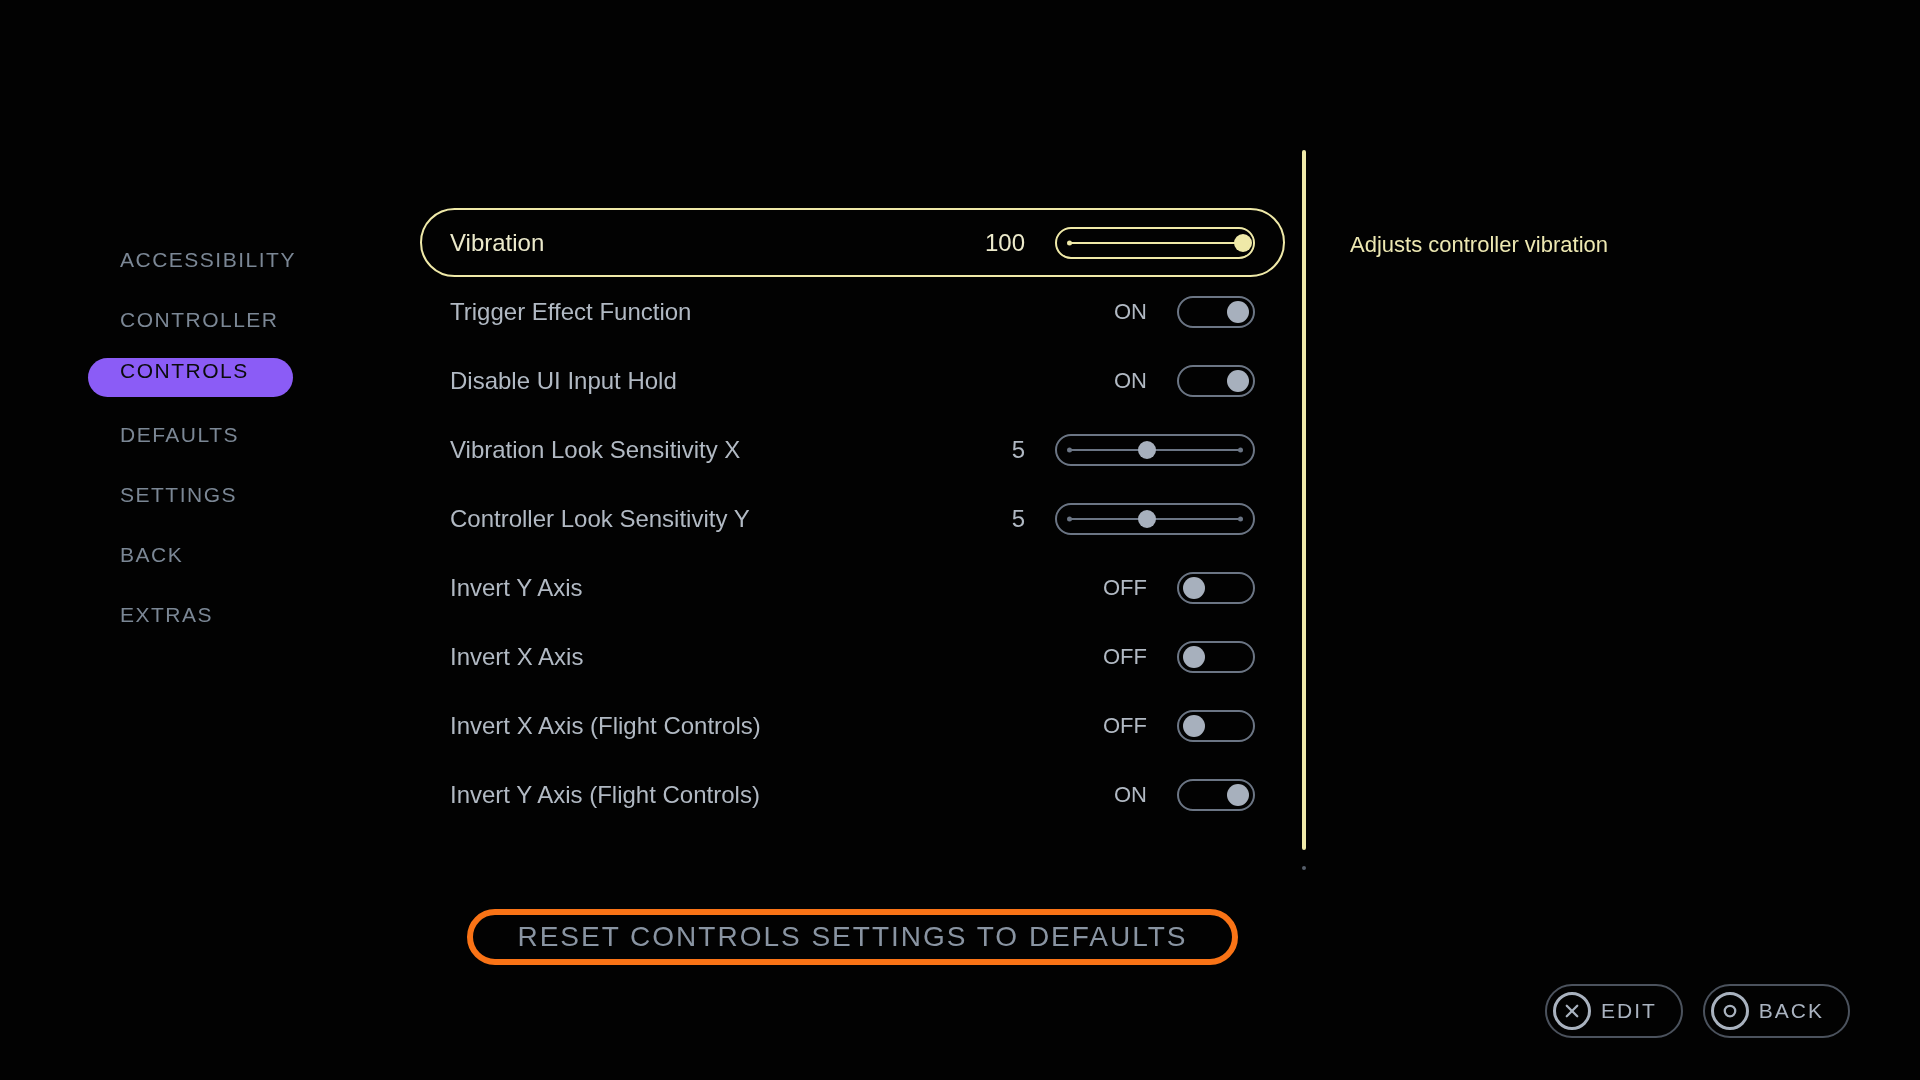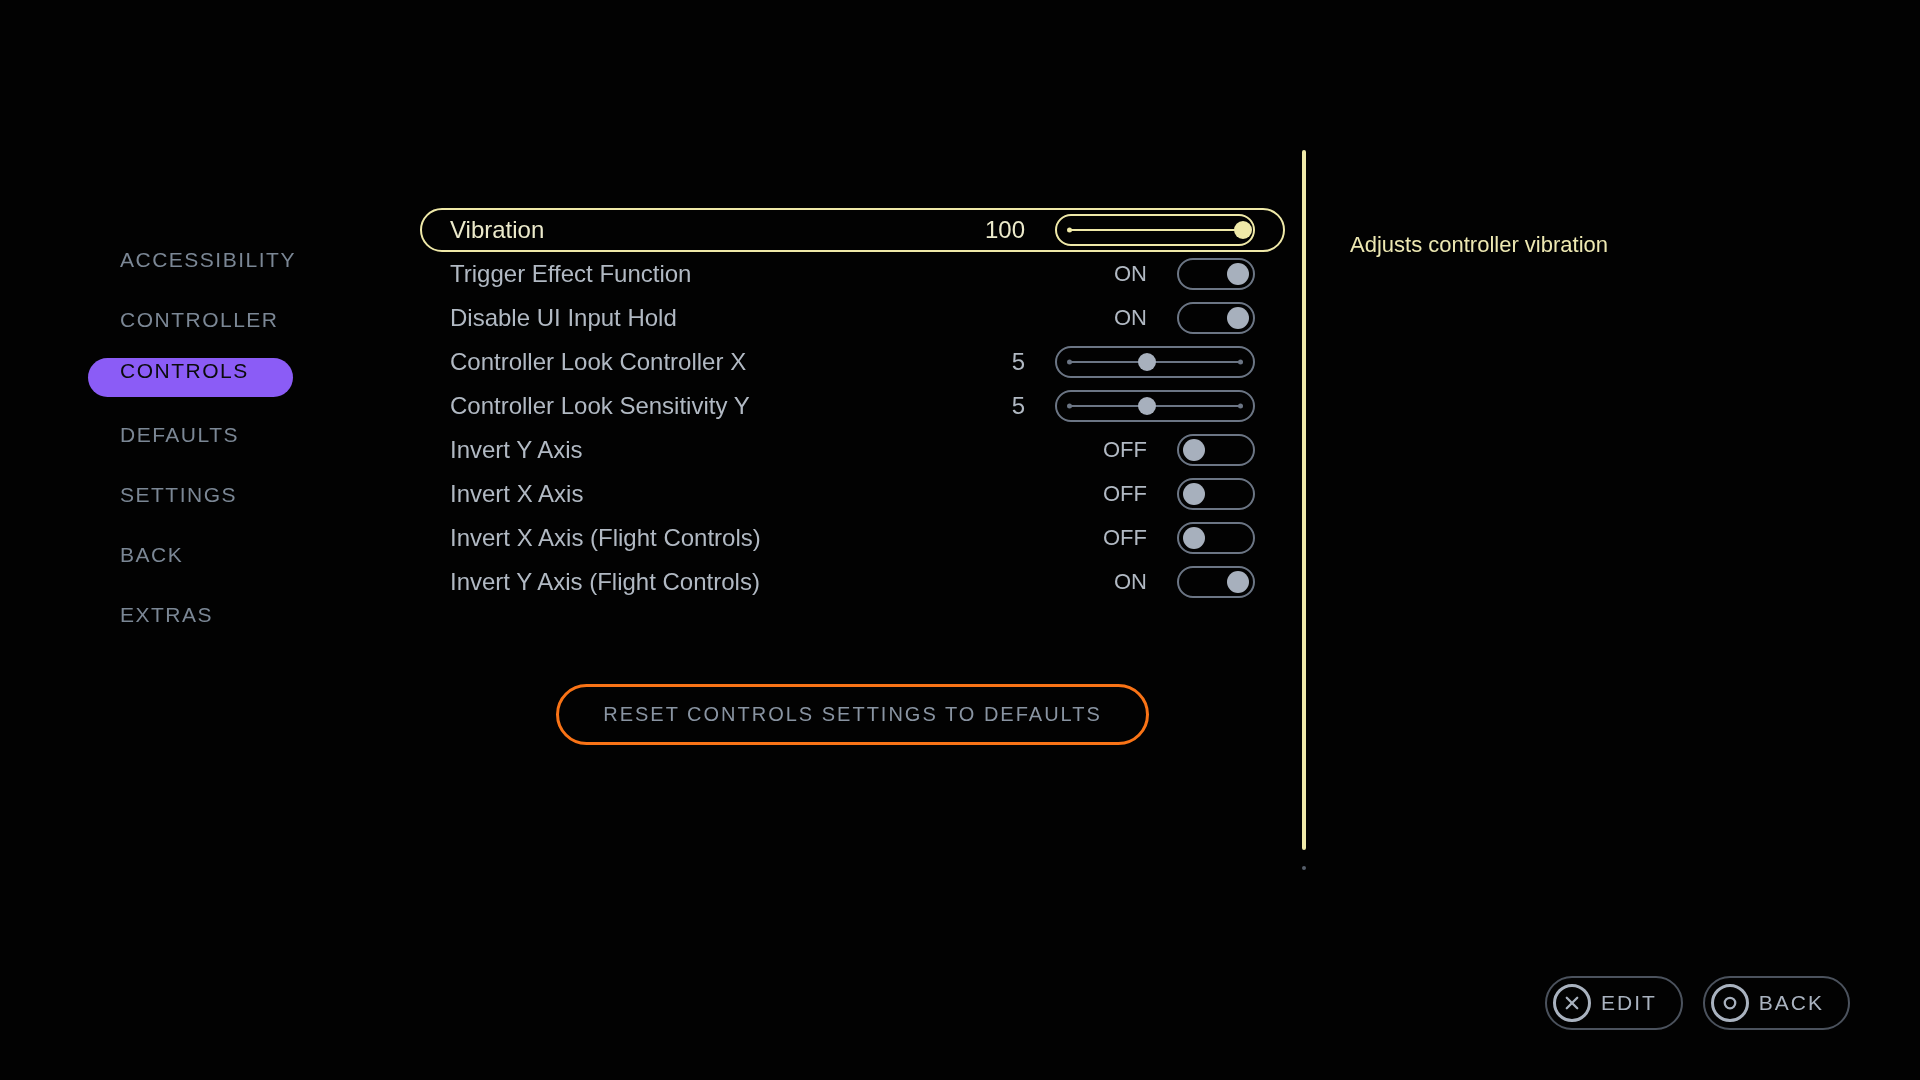--- a/index.html
+++ b/index.html
@@ -37,21 +37,21 @@
   }
 
   
   .main {
     position: absolute;
     left: 420px;
     top: 208px;
     width: 865px;
   }
   .row {
-    height: 44px;
+    height: 69px;
     display: flex;
     align-items: center;
     justify-content: space-between;
     padding: 0 28px;
     border-radius: 999px;
     border: 2px solid transparent;
   }
   .row.highlight {
     border: 2px solid #efe9a8;
   }
@@ -129,24 +129,24 @@
   .toggle.on .toggle-thumb { right: 4px; }
   .toggle.off .toggle-thumb { left: 4px; }
   .toggle-label { font-size: 22px; color: #b1b9c3; }
 
   
   .reset-wrap {
     margin-top: 80px;
     display:flex; justify-content:center;
   }
   .reset-btn {
-    border: 3px solid #f97316;
-    border-radius: 999px;
-    padding: 16px 44px;
-    font-size: 20px;
+    border: 6px solid #f97316;
+    border-radius: 999px;
+    padding: 6px 44px;
+    font-size: 28px;
     letter-spacing: 2px;
     color: #8994a2;
     cursor: pointer;
     background: transparent;
   }
 
   
   .scroll-line {
     position: absolute;
     left: 1302px;
@@ -171,21 +171,21 @@
     top: 232px;
     font-size: 22px;
     color: #ede8b2;
     width: 420px;
   }
 
   
   .footer {
     position: absolute;
     right: 70px;
-    bottom: 50px;
+    bottom: 42px;
     display: flex;
     gap: 20px;
   }
   .hint {
     display: flex;
     align-items: center;
     gap: 10px;
     border: 2px solid #4b525d;
     border-radius: 999px;
     padding: 6px 24px 6px 6px;
@@ -249,21 +249,21 @@
     <span class="row-label">Disable UI Input Hold</span>
     <div class="row-right">
       <span class="toggle-label">ON</span>
       <div class="toggle on">
           <div class="toggle-thumb"></div>
         </div>
     </div>
   </div>
 
   <div class="row">
-    <span class="row-label">Controller Look Controller X</span>
+    <span class="row-label">Vibration Look Sensitivity X</span>
     <div class="row-right">
       <span class="value-text">5</span>
       <div class="slider">
         <div class="slider-track"></div>
         <div class="slider-dot-l"></div>
         <div class="slider-dot-r"></div>
         <div class="slider-thumb" style="left: 90.4444px;"></div>
       </div>
     </div>
   </div>

